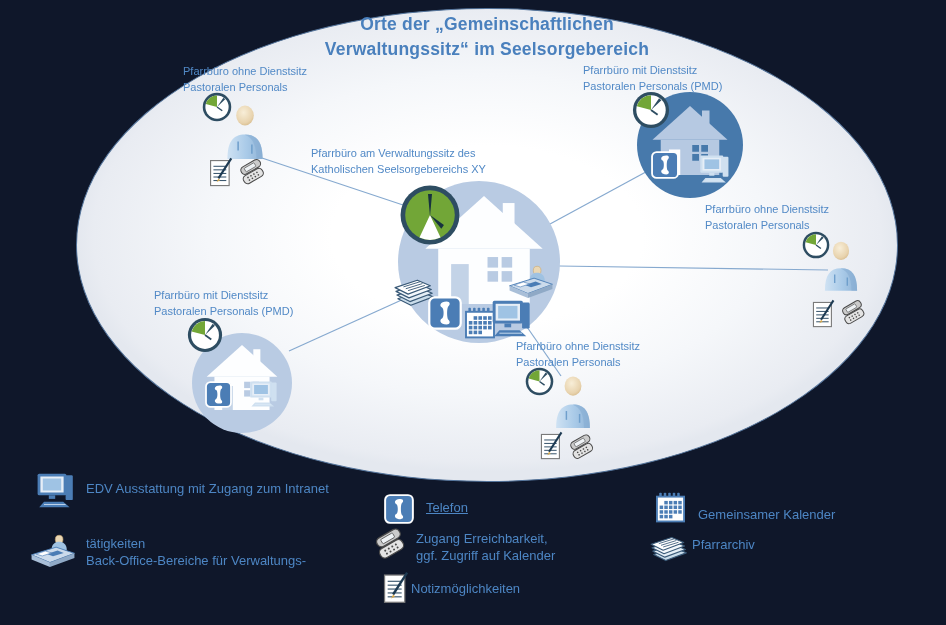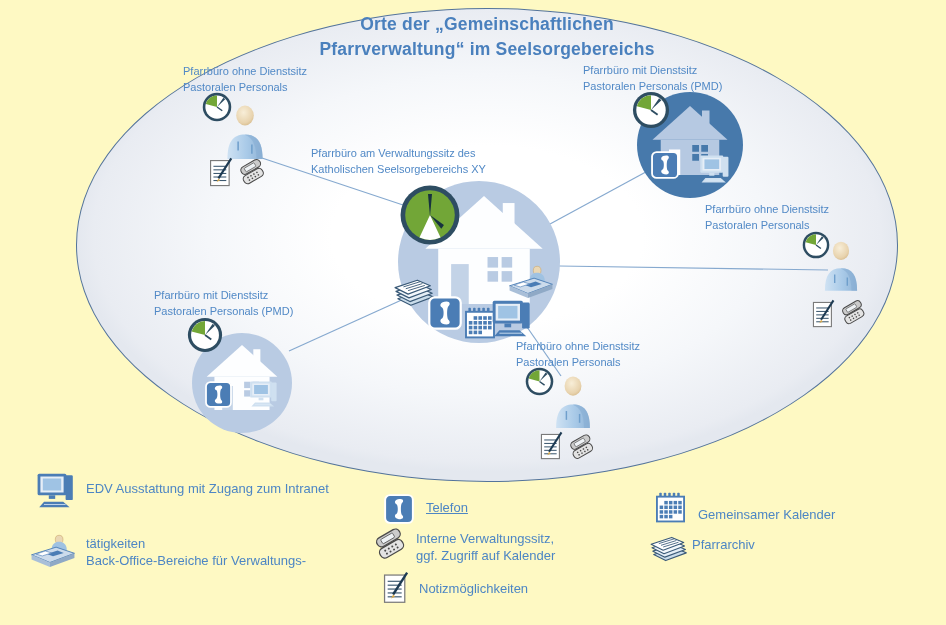--- a/index.html
+++ b/index.html
@@ -1,18 +1,18 @@
 <!DOCTYPE html>
 <html><head>
 <meta charset="utf-8">
 <style>
   html,body{margin:0;padding:0;background:#ffffff;}
   .stage{
     position:relative;width:946px;height:625px;overflow:hidden;
-    font-family:"Liberation Sans", sans-serif;background:#fef9c3;
+    font-family:"Liberation Sans", sans-serif;background:#0f172a;
   }
   .ellipse{
     position:absolute;left:76px;top:8px;width:820px;height:472px;
     border:1px solid #54749b;border-radius:50%;
     background:radial-gradient(50% 50% at 50% 48%, #ffffff 38%, #f5f7fa 68%, #e9ecf2 96%, #e4e8ef 100%);
   }
   svg.connections{position:absolute;left:0;top:0;pointer-events:none;}
   .title{
     position:absolute;left:147px;top:12px;width:680px;text-align:center;
     color:#4a80bd;font-size:17.5px;font-weight:bold;line-height:25px;letter-spacing:.2px;
@@ -192,21 +192,21 @@
       <line x1="262" y1="158" x2="430" y2="214"></line>
       <line x1="550" y1="224" x2="655" y2="167"></line>
       <line x1="559" y1="266" x2="828" y2="270"></line>
       <line x1="406" y1="298" x2="289" y2="351"></line>
       <line x1="527" y1="327" x2="561" y2="376"></line>
     </g>
   </svg>
 
   <div class="title">
     <div>Orte der „Gemeinschaftlichen</div>
-    <div>Pfarrverwaltung“ im Seelsorgebereichs</div>
+    <div>Verwaltungssitz“ im Seelsorgebereich</div>
   </div>
 
   <div class="node-label" style="left:311px;top:145px;width:280px;">
     <div>Pfarrbüro am Verwaltungssitz des</div>
     <div>Katholischen Seelsorgebereichs XY</div>
   </div>
   <div class="circle light" style="left:398px;top:181px;width:162px;height:162px;"></div>
   <svg class="icon" style="left:425px;top:196px;--hf:#fdfeff;--hc:#b9cbe3;--hd:#c3d3e7;" width="118" height="108">
       <use href="#sym-house"></use>
     </svg>
@@ -340,29 +340,29 @@
       </svg>
     <div class="legend-text" style="margin-left:12px;padding-top:5px;text-decoration:underline;">
       <div>Telefon</div>
     </div>
   </div>
   <div class="legend-item" style="left:372px;top:528px;">
     <svg class="legend-icon" width="42" height="32">
         <use href="#sym-mobile"></use>
       </svg>
     <div class="legend-text" style="margin-left:2px;padding-top:2px;">
-      <div>Interne Verwaltungssitz,</div>
+      <div>Zugang Erreichbarkeit,</div>
       <div>ggf. Zugriff auf Kalender</div>
     </div>
   </div>
   <div class="legend-item" style="left:383px;top:571px;">
     <svg class="legend-icon" width="28" height="33">
         <use href="#sym-notepad"></use>
       </svg>
-    <div class="legend-text" style="margin-left:8px;padding-top:9px;">
+    <div class="legend-text" style="padding-top:9px;">
       <div>Notizmöglichkeiten</div>
     </div>
   </div>
 
   <div class="legend-item" style="left:655px;top:492px;align-items:flex-end;">
     <svg class="legend-icon" width="31" height="31">
         <use href="#sym-calendar"></use>
       </svg>
     <div class="legend-text" style="margin-left:12px;padding-top:5px;">
       <div>Gemeinsamer Kalender</div>

